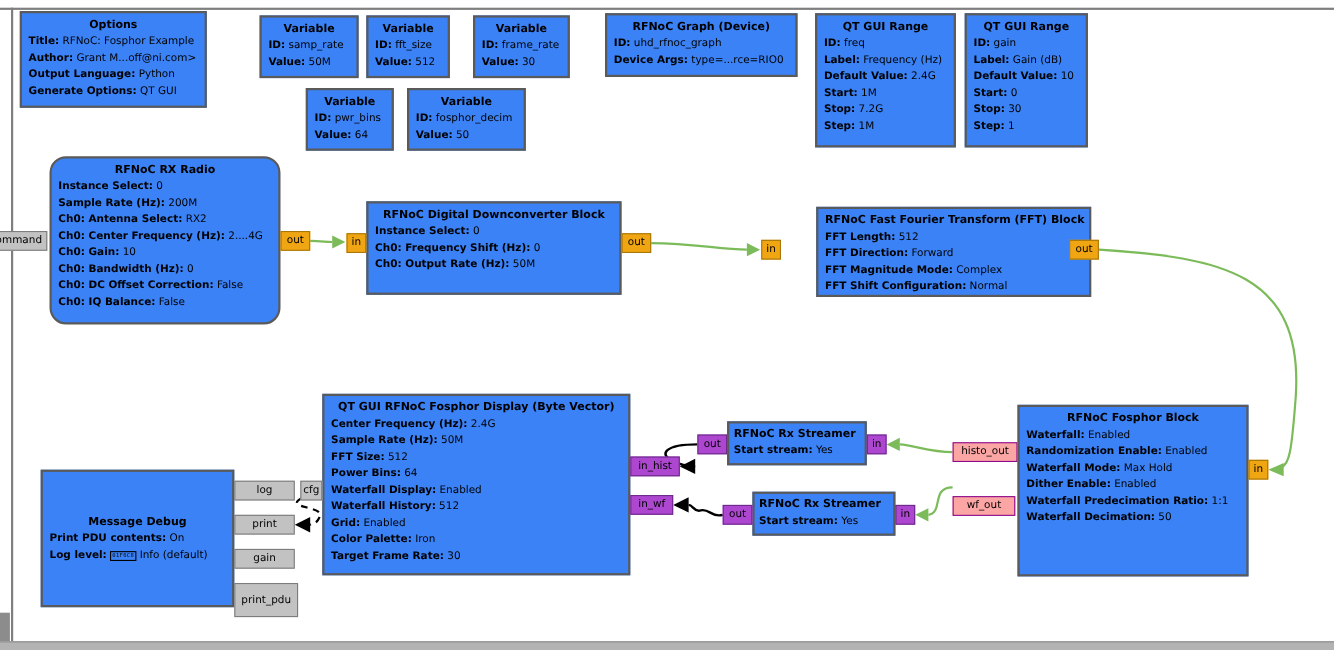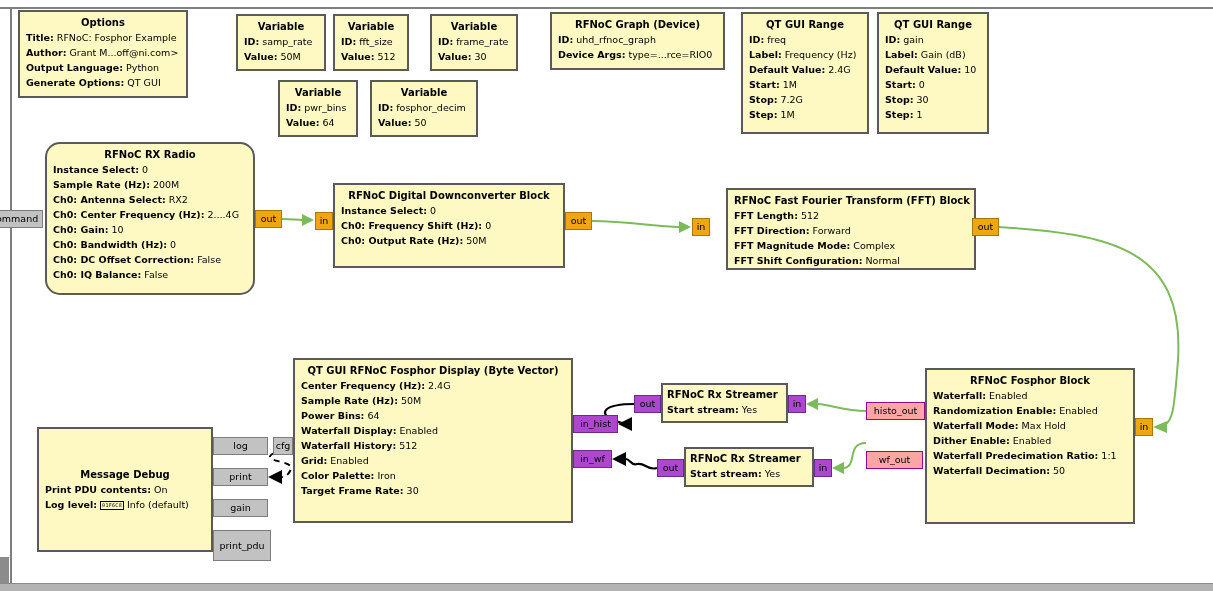--- a/index.html
+++ b/index.html
@@ -10,21 +10,21 @@
     color:#000;
   }
   
   .frame-top{position:absolute;left:0;top:7px;width:1213px;height:2px;background:#7f7f7f;}
   .frame-left{position:absolute;left:10px;top:7px;width:2px;height:576px;background:#7f7f7f;}
   .scroll-corner{position:absolute;left:0;top:557px;width:9px;height:26px;background:#8c8c8c;}
   .scroll-bottom{position:absolute;left:0;top:583px;width:1213px;height:8px;background:#b3b3b3;border-top:1px solid #8a8a8a;}
 
   
   .block{
-    position:absolute;background:#fef9c3;border:2px solid #5a5a5a;
+    position:absolute;background:#3b82f6;border:2px solid #5a5a5a;
     box-sizing:border-box;padding:3px 6px;z-index:2;
   }
   .block .title{
     font-weight:bold;font-size:10px;text-align:center;white-space:nowrap;
     line-height:15px;
   }
   .param{font-size:9.5px;line-height:15px;white-space:nowrap;}
   .param b{font-weight:bold;margin-right:3px;}
   .vcenter{display:flex;flex-direction:column;justify-content:center;}
 
@@ -134,34 +134,35 @@
 
 <div class="block" style="left:333px;top:183px;width:232px;height:85px;">
   <div class="title">RFNoC Digital Downconverter Block</div>
   <div class="param"><b>Instance Select:</b><span>0</span></div>
   <div class="param"><b>Ch0: Frequency Shift (Hz):</b><span>0</span></div>
   <div class="param"><b>Ch0: Output Rate (Hz):</b><span>50M</span></div>
 </div>
 <div class="port orange" style="left:315px;top:212px;width:18px;height:18px;">in</div>
 <div class="port orange" style="left:565px;top:212px;width:27px;height:18px;">out</div>
 
-<div class="block" style="left:726px;top:188px;width:250px;height:82px;">
+<div class="block" style="left:742px;top:188px;width:250px;height:82px;">
   <div class="title">RFNoC Fast Fourier Transform (FFT) Block</div>
   <div class="param"><b>FFT Length:</b><span>512</span></div>
   <div class="param"><b>FFT Direction:</b><span>Forward</span></div>
   <div class="param"><b>FFT Magnitude Mode:</b><span>Complex</span></div>
   <div class="param"><b>FFT Shift Configuration:</b><span>Normal</span></div>
 </div>
 <div class="port orange" style="left:692px;top:218px;width:18px;height:18px;">in</div>
 <div class="port orange" style="left:972px;top:218px;width:27px;height:18px;">out</div>
 
 <div class="block" style="left:293px;top:358px;width:280px;height:165px;">
   <div class="title">QT GUI RFNoC Fosphor Display (Byte Vector)</div>
   <div class="param"><b>Center Frequency (Hz):</b><span>2.4G</span></div>
   <div class="param"><b>Sample Rate (Hz):</b><span>50M</span></div>
+  <div class="param"><b>FFT Size:</b><span>512</span></div>
   <div class="param"><b>Power Bins:</b><span>64</span></div>
   <div class="param"><b>Waterfall Display:</b><span>Enabled</span></div>
   <div class="param"><b>Waterfall History:</b><span>512</span></div>
   <div class="param"><b>Grid:</b><span>Enabled</span></div>
   <div class="param"><b>Color Palette:</b><span>Iron</span></div>
   <div class="param"><b>Target Frame Rate:</b><span>30</span></div>
 </div>
 <div class="port grey" style="left:273px;top:437px;width:20px;height:18px;">cfg</div>
 <div class="port purple" style="left:573px;top:415px;width:45px;height:18px;">in_hist</div>
 <div class="port purple" style="left:573px;top:450px;width:39px;height:18px;">in_wf</div>

